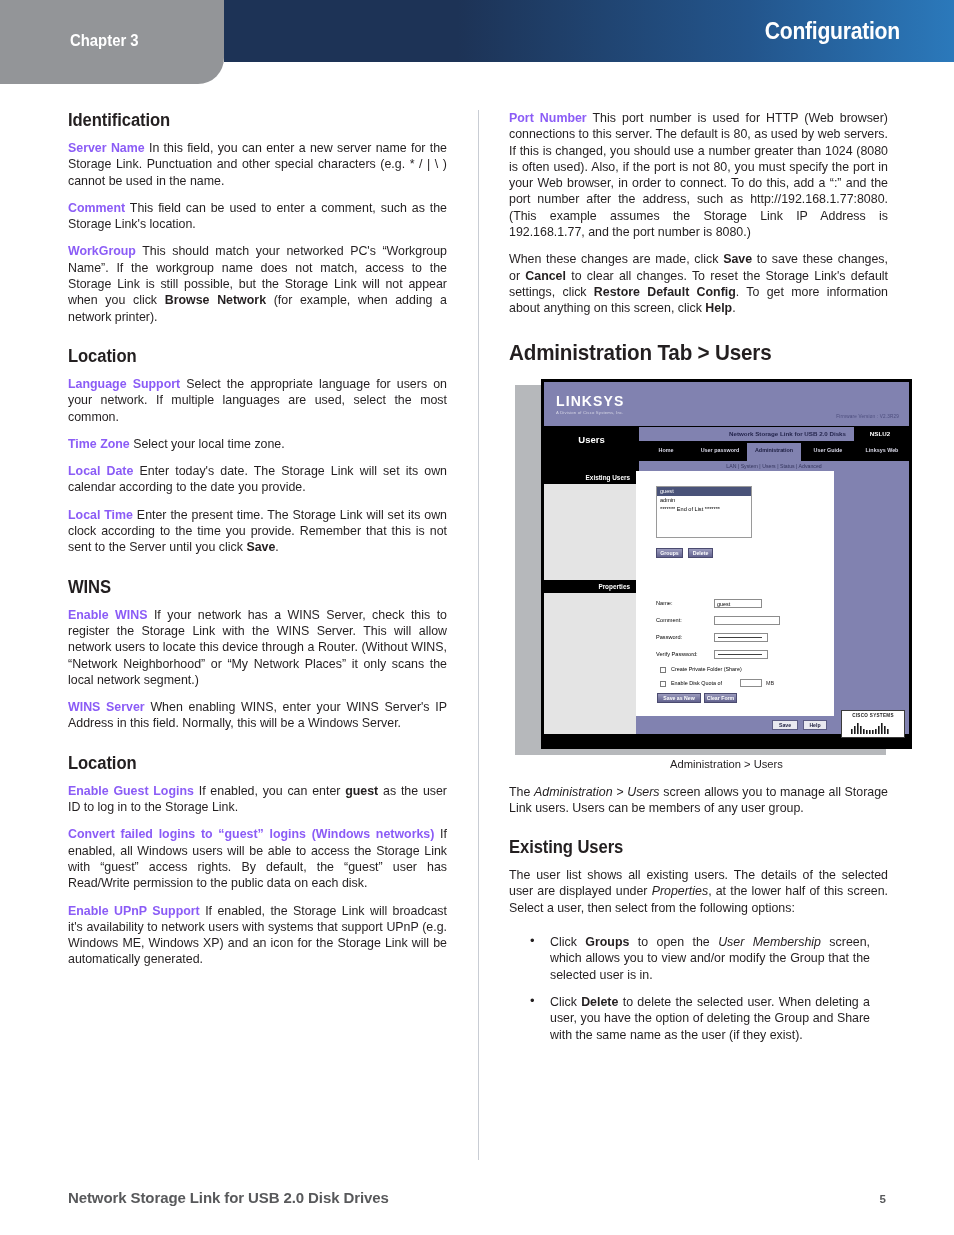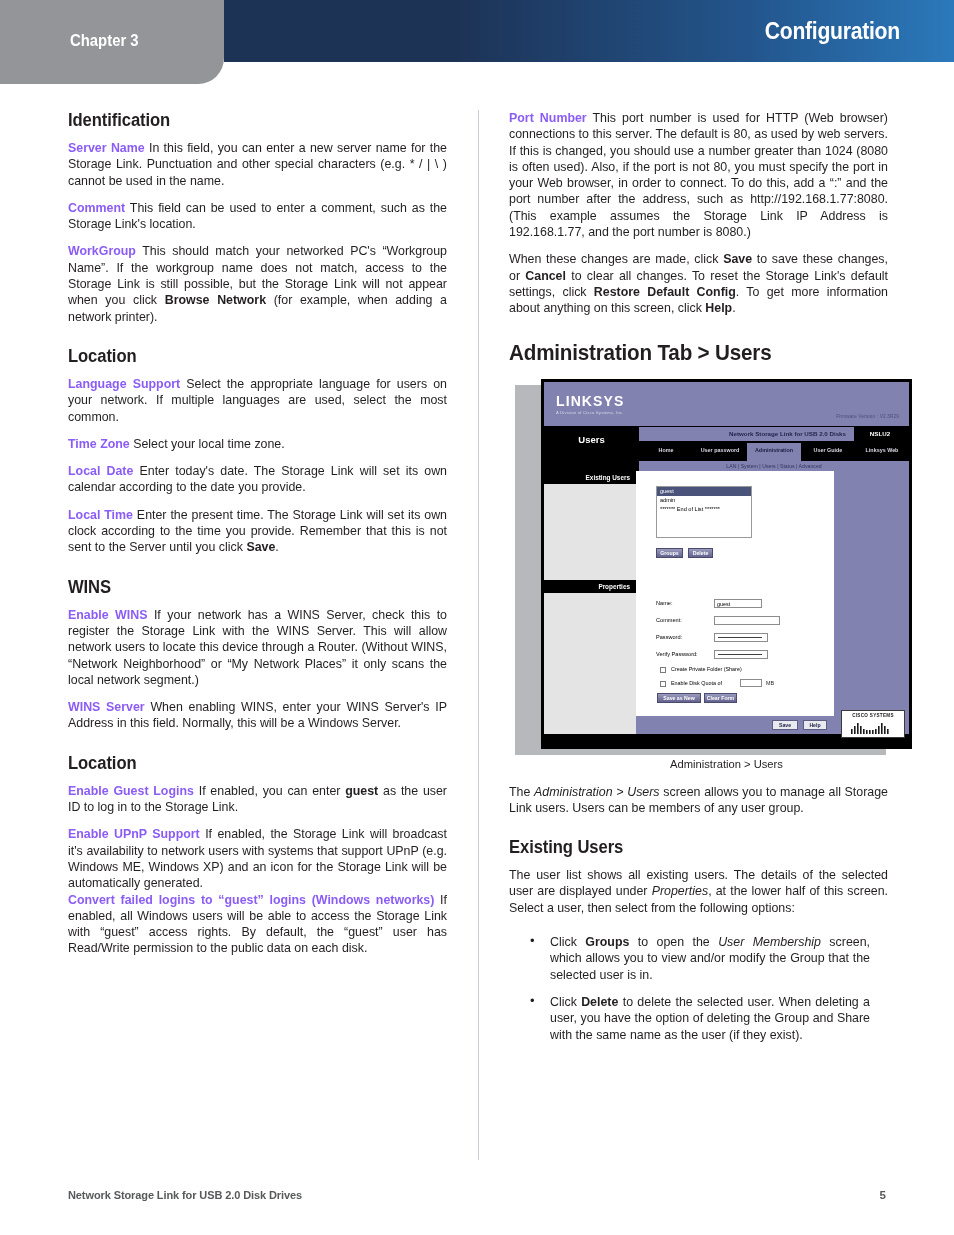--- a/index.html
+++ b/index.html
@@ -474,21 +474,21 @@
     position: absolute;
     left: 68px;
     top: 1189px;
     width: 818px;
     display: flex;
     justify-content: space-between;
     align-items: baseline;
   }
   .footer-title {
     font-family: "Liberation Sans Narrow", "Liberation Sans", sans-serif;
-    font-size: 11px;
+    font-size: 15px;
     font-weight: bold;
     color: #58595b;
     letter-spacing: -0.1px;
   }
   .footer-page {
     font-family: "Liberation Sans Narrow", "Liberation Sans", sans-serif;
     font-size: 11.5px;
     font-weight: bold;
     color: #58595b;
   }
@@ -550,26 +550,26 @@
   <p class="body">
     <span class="lead">WINS Server</span><span> When enabling WINS, enter your WINS Server's IP Address in this field. Normally, this will be a Windows Server.</span>
   </p>
 
   <h2 class="sec spaced">Location</h2>
 
   <p class="body">
     <span class="lead">Enable Guest Logins</span><span>  If enabled, you can enter </span><span class="bold">guest</span><span> as the user ID to log in to the Storage Link.</span>
   </p>
 
+  <p class="body">
+    <span class="lead">Convert failed logins to “guest” logins (Windows networks)</span><span> If enabled, all Windows users will be able to access the Storage Link with “guest” access rights. By default, the “guest” user has Read/Write permission to the public data on each disk.</span>
+  </p>
+
   <p class="body last">
     <span class="lead">Enable UPnP Support</span><span>  If enabled, the Storage Link will broadcast it's availability to network users with systems that support UPnP (e.g. Windows ME, Windows XP) and an icon for the Storage Link will be automatically generated.</span>
-  </p>
-
-  <p class="body">
-    <span class="lead">Convert failed logins to “guest” logins (Windows networks)</span><span> If enabled, all Windows users will be able to access the Storage Link with “guest” access rights. By default, the “guest” user has Read/Write permission to the public data on each disk.</span>
   </p>
 
 </div>
 
 <div class="col col-right">
 
   <p class="body">
     <span class="lead">Port Number</span><span>  This port number is used for HTTP (Web browser) connections to this server. The default is 80, as used by web servers. If this is changed, you should use a number greater than 1024 (8080 is often used). Also, if the port is not 80, you must specify the port in your Web browser, in order to connect. To do this, add a “:” and the port number after the address, such as http://192.168.1.77:8080. (This example assumes the Storage Link IP Address is 192.168.1.77, and the port number is 8080.)</span>
   </p>
 

